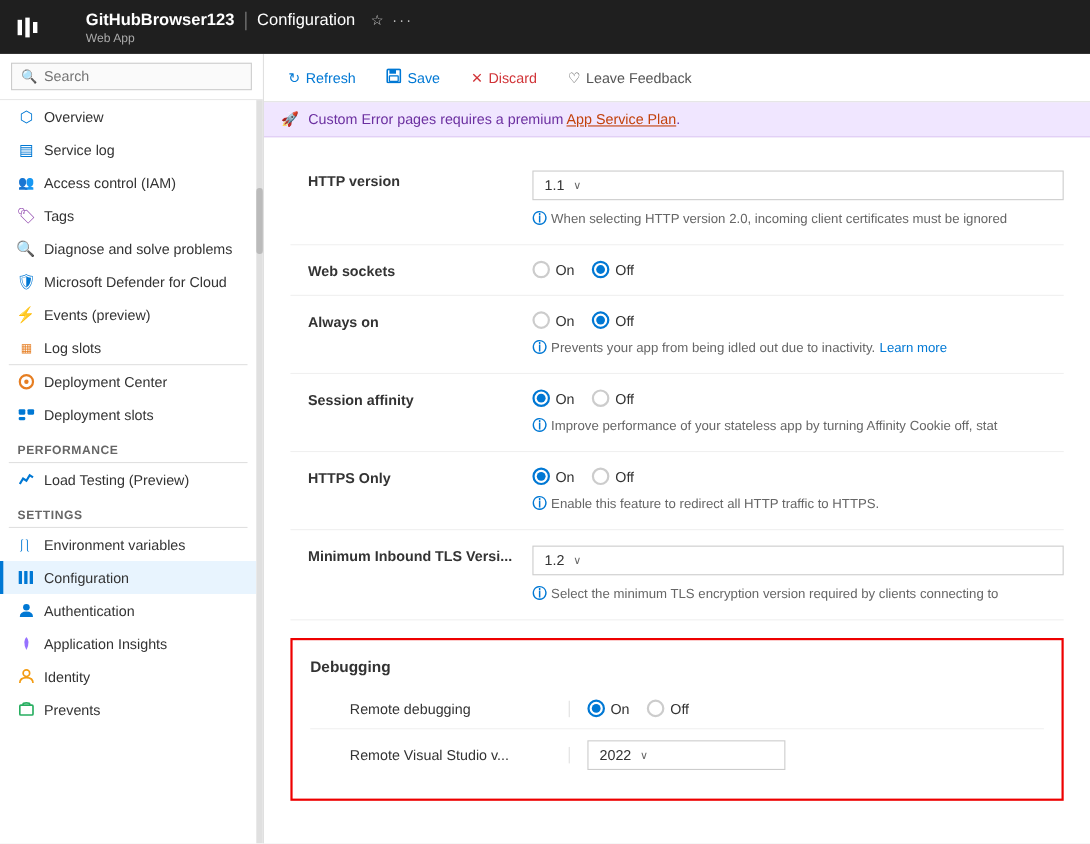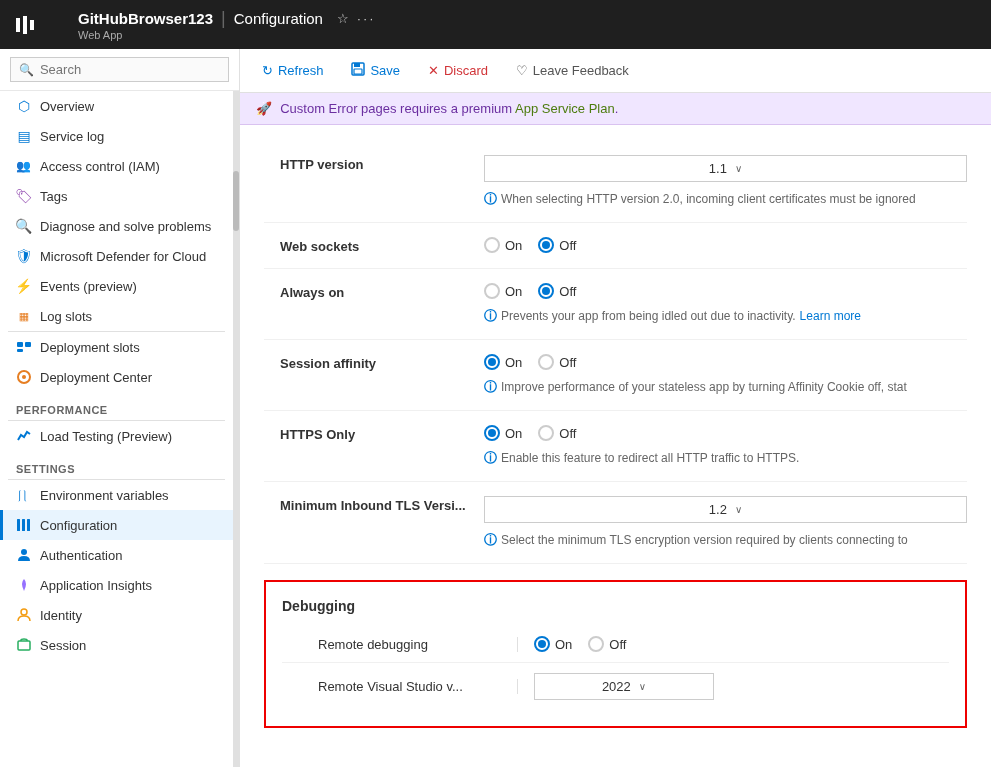--- a/index.html
+++ b/index.html
@@ -32,41 +32,41 @@
     .content { flex: 1; display: flex; flex-direction: column; overflow: hidden; background: #f3f2f1; }
     
     
     .toolbar { background: #fff; padding: 8px 16px; display: flex; align-items: center; gap: 16px; border-bottom: 1px solid #e0e0e0; min-height: 44px; }
     .toolbar-btn { display: flex; align-items: center; gap: 5px; cursor: pointer; color: #0078d4; font-size: 13px; padding: 4px 6px; border: none; background: transparent; }
     .toolbar-btn.discard { color: #d13438; }
     .toolbar-btn.feedback { color: #555; }
     
     
     .alert-banner { background: #f0e6ff; border-bottom: 1px solid #d9c2f0; padding: 8px 16px; display: flex; align-items: center; gap: 8px; color: #6b2fa0; font-size: 13px; }
-    .alert-link { color: #4d7c0f; cursor: pointer; }
+    .alert-link { color: #c2410c; cursor: pointer; text-decoration: underline; }
     
     
     .settings-content { flex: 1; overflow-y: auto; padding: 16px 24px; background: #fff; }
     
     .setting-row { display: flex; align-items: flex-start; padding: 14px 0; border-bottom: 1px solid #f0f0f0; }
     .setting-label { width: 220px; font-weight: 600; font-size: 13px; flex-shrink: 0; padding-top: 2px; padding-left: 16px; }
     .setting-control { flex: 1; display: flex; flex-direction: column; gap: 4px; }
     .setting-hint { font-size: 12px; color: #666; display: flex; align-items: center; gap: 4px; margin-top: 4px; }
     .hint-link { color: #0078d4; cursor: pointer; text-decoration: none; }
     
     
     .radio-group { display: flex; align-items: flex-start; gap: 16px; }
     .radio-option { display: flex; align-items: center; gap: 5px; cursor: pointer; }
     .radio-circle { width: 16px; height: 16px; border-radius: 50%; border: 2px solid #ccc; display: flex; align-items: center; justify-content: center; flex-shrink: 0; }
     .radio-circle.selected { border-color: #0078d4; }
     .radio-circle.selected::after { content: ''; width: 8px; height: 8px; background: #0078d4; border-radius: 50%; }
     .radio-label { font-size: 13px; }
     
     
-    .dropdown { display: flex; align-items: center; border: 1px solid #ccc; padding: 5px 10px; background: #fff; cursor: pointer; min-width: 180px; justify-content: center; gap: 8px; }
+    .dropdown { display: flex; align-items: center; border: 1px solid #ccc; padding: 5px 10px; background: #fff; cursor: pointer; min-width: 180px; justify-content: flex-start; gap: 8px; }
     
     
     .debugging-section { border: 2px solid #e00; padding: 16px; margin-top: 16px; background: #fff; }
     .debugging-title { font-weight: 700; font-size: 14px; margin-bottom: 12px; }
     .debug-row { display: flex; align-items: center; padding: 10px 0; border-bottom: 1px solid #f0f0f0; }
     .debug-label { width: 200px; font-size: 13px; font-weight: 500; flex-shrink: 0; border-right: 1px solid #e0e0e0; padding-right: 12px; margin-left: 36px; }
     .debug-control { flex: 1; padding-left: 16px; display: flex; align-items: center; }
 
     
     .sidebar-nav::-webkit-scrollbar,
@@ -145,36 +145,36 @@
         </div>
         <div class="sidebar-item">
           <span class="sidebar-icon" style="color:#e67e22; font-size:11px;">▦</span>
           <span>Log slots</span>
         </div>
 
         <div style="height:1px; background:#e0e0e0; margin: 0 8px;"></div>
         <div class="sidebar-item">
           <span class="sidebar-icon" style="font-size:13px;">
             <svg width="16" height="16" viewBox="0 0 16 16">
+                <circle cx="8" cy="8" r="6" fill="none" stroke="#e67e22" stroke-width="2"></circle>
+                <circle cx="8" cy="8" r="2" fill="#e67e22"></circle>
+              </svg>
+          </span>
+          <span>Deployment Center</span>
+        </div>
+        <div class="sidebar-item">
+          <span class="sidebar-icon" style="font-size:13px;">
+            <svg width="16" height="16" viewBox="0 0 16 16">
                 <rect x="1" y="3" width="6" height="5" fill="#0078d4" rx="1"></rect>
                 <rect x="9" y="3" width="6" height="5" fill="#0078d4" rx="1"></rect>
                 <rect x="1" y="10" width="6" height="3" fill="#0078d4" rx="1"></rect>
               </svg>
           </span>
           <span>Deployment slots</span>
         </div>
-        <div class="sidebar-item">
-          <span class="sidebar-icon" style="font-size:13px;">
-            <svg width="16" height="16" viewBox="0 0 16 16">
-                <circle cx="8" cy="8" r="6" fill="none" stroke="#e67e22" stroke-width="2"></circle>
-                <circle cx="8" cy="8" r="2" fill="#e67e22"></circle>
-              </svg>
-          </span>
-          <span>Deployment Center</span>
-        </div>
 
         <div class="section-label">Performance</div>
         <div style="height:1px; background:#e0e0e0; margin: 0 8px;"></div>
         <div class="sidebar-item">
           <span class="sidebar-icon" style="font-size:13px;">
             <svg width="16" height="16" viewBox="0 0 16 16">
                 <path d="M2 12 L5 7 L8 9 L11 4 L14 6" stroke="#0078d4" stroke-width="2" fill="none"></path>
               </svg>
           </span>
           <span>Load Testing (Preview)</span>
@@ -226,21 +226,21 @@
           </span>
           <span>Identity</span>
         </div>
         <div class="sidebar-item">
           <span class="sidebar-icon" style="font-size:13px; color:#27ae60;">
             <svg width="16" height="16" viewBox="0 0 16 16">
                 <rect x="2" y="4" width="12" height="9" rx="1" fill="none" stroke="#27ae60" stroke-width="1.5"></rect>
                 <path d="M5 4 V3 Q5 2 8 2 Q11 2 11 3 V4" fill="none" stroke="#27ae60" stroke-width="1.5"></path>
               </svg>
           </span>
-          <span>Session</span>
+          <span>Prevents</span>
         </div>
       </div>
 
       <div class="sidebar-scroll-indicator">
         <div class="sidebar-scroll-thumb"></div>
       </div>
     </div>
   </div>
 
   <div class="content">

